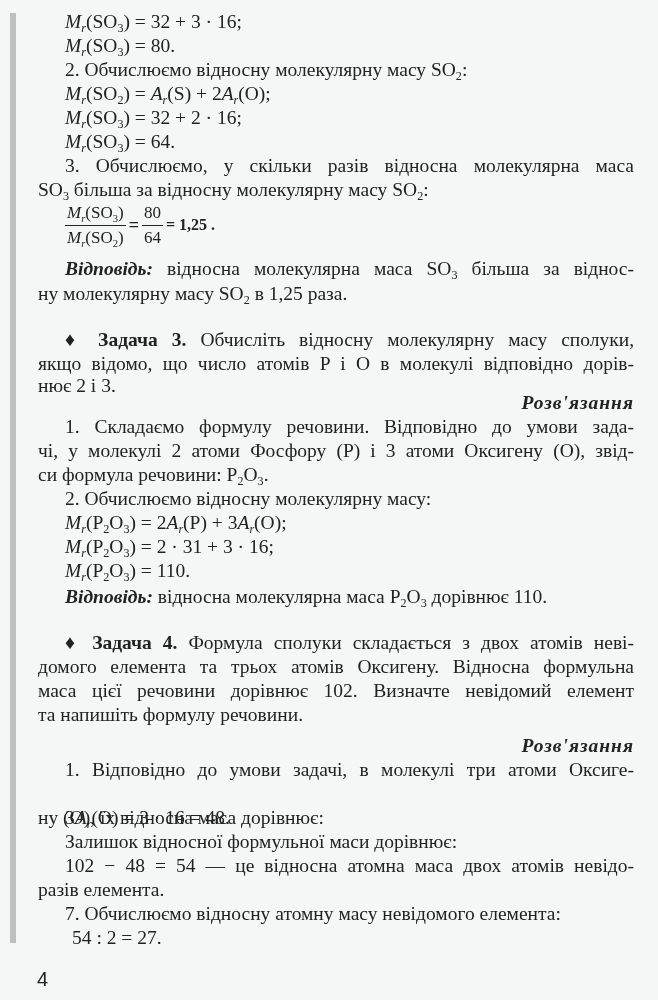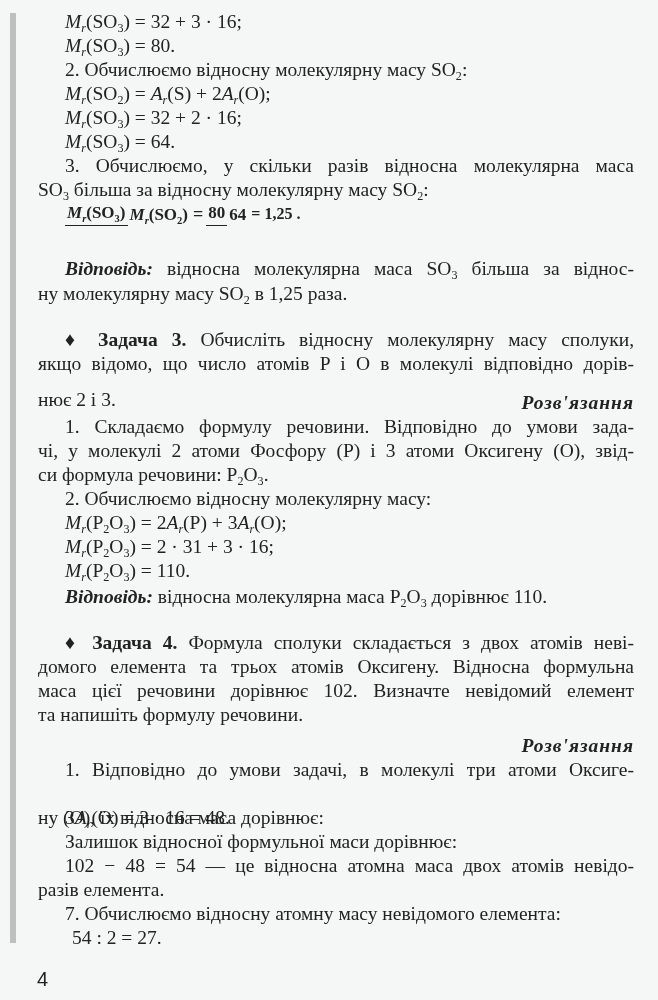--- a/index.html
+++ b/index.html
@@ -25,22 +25,22 @@
   .just-ind { text-align: justify; text-align-last: justify; width: 569px; }
   sub { font-size: 62%; vertical-align: -4px; line-height: 0; }
   i { font-style: italic; }
   .bi { font-weight: bold; font-style: italic; }
   .b { font-weight: bold; }
   .center-title {
     position: absolute; left: 0; width: 596px; text-align: right;
     font-weight: bold; font-style: italic; letter-spacing: 1px;
   }
   .frac {
-    display: inline-flex; flex-direction: row; align-items: center;
-    vertical-align: middle; font-weight: bold; font-size: 17px; line-height: 22px;
+    display: inline-flex; flex-direction: column; align-items: center;
+    vertical-align: middle; font-weight: normal; font-size: 17px; line-height: 22px;
   }
   .frac .num { border-bottom: 1.5px solid #222; padding: 0 2px 1px; }
   .frac .den { padding: 1px 2px 0; }
   .frac-row { position: absolute; left: 27px; top: 191px; display: flex; align-items: center; font-weight: bold; font-size: 18px; }
   .frac-row .eq { margin: 0 3px; }
   .page-number {
     position: absolute; left: 37px; top: 968px;
     font-family: "Liberation Sans", "DejaVu Sans", sans-serif;
     font-size: 20px; color: #222;
   }
@@ -103,21 +103,21 @@
   <div class="ln" style="top:276px">
     <span>ну молекулярну масу SO</span><sub>2</sub><span> в 1,25 раза.</span>
   </div>
 
   <div class="ln ind just-ind" style="top:322px">
     <span class="b">♦</span> <span class="b">Задача 3.</span><span> Обчисліть відносну молекулярну масу сполуки,</span>
   </div>
   <div class="ln just" style="top:346px">
     <span>якщо відомо, що число атомів P і O в молекулі відповідно дорів-</span>
   </div>
-  <div class="ln" style="top:382px">
+  <div class="ln" style="top:368px">
     <span>нює 2 і 3.</span>
   </div>
   <div class="center-title" style="top:385px">Розв'язання</div>
   <div class="ln ind just-ind" style="top:409px">
     <span>1. Складаємо формулу речовини. Відповідно до умови зада-</span>
   </div>
   <div class="ln just" style="top:433px">
     <span>чі, у молекулі 2 атоми Фосфору (P) і 3 атоми Оксигену (O), звід-</span>
   </div>
   <div class="ln" style="top:457px">

